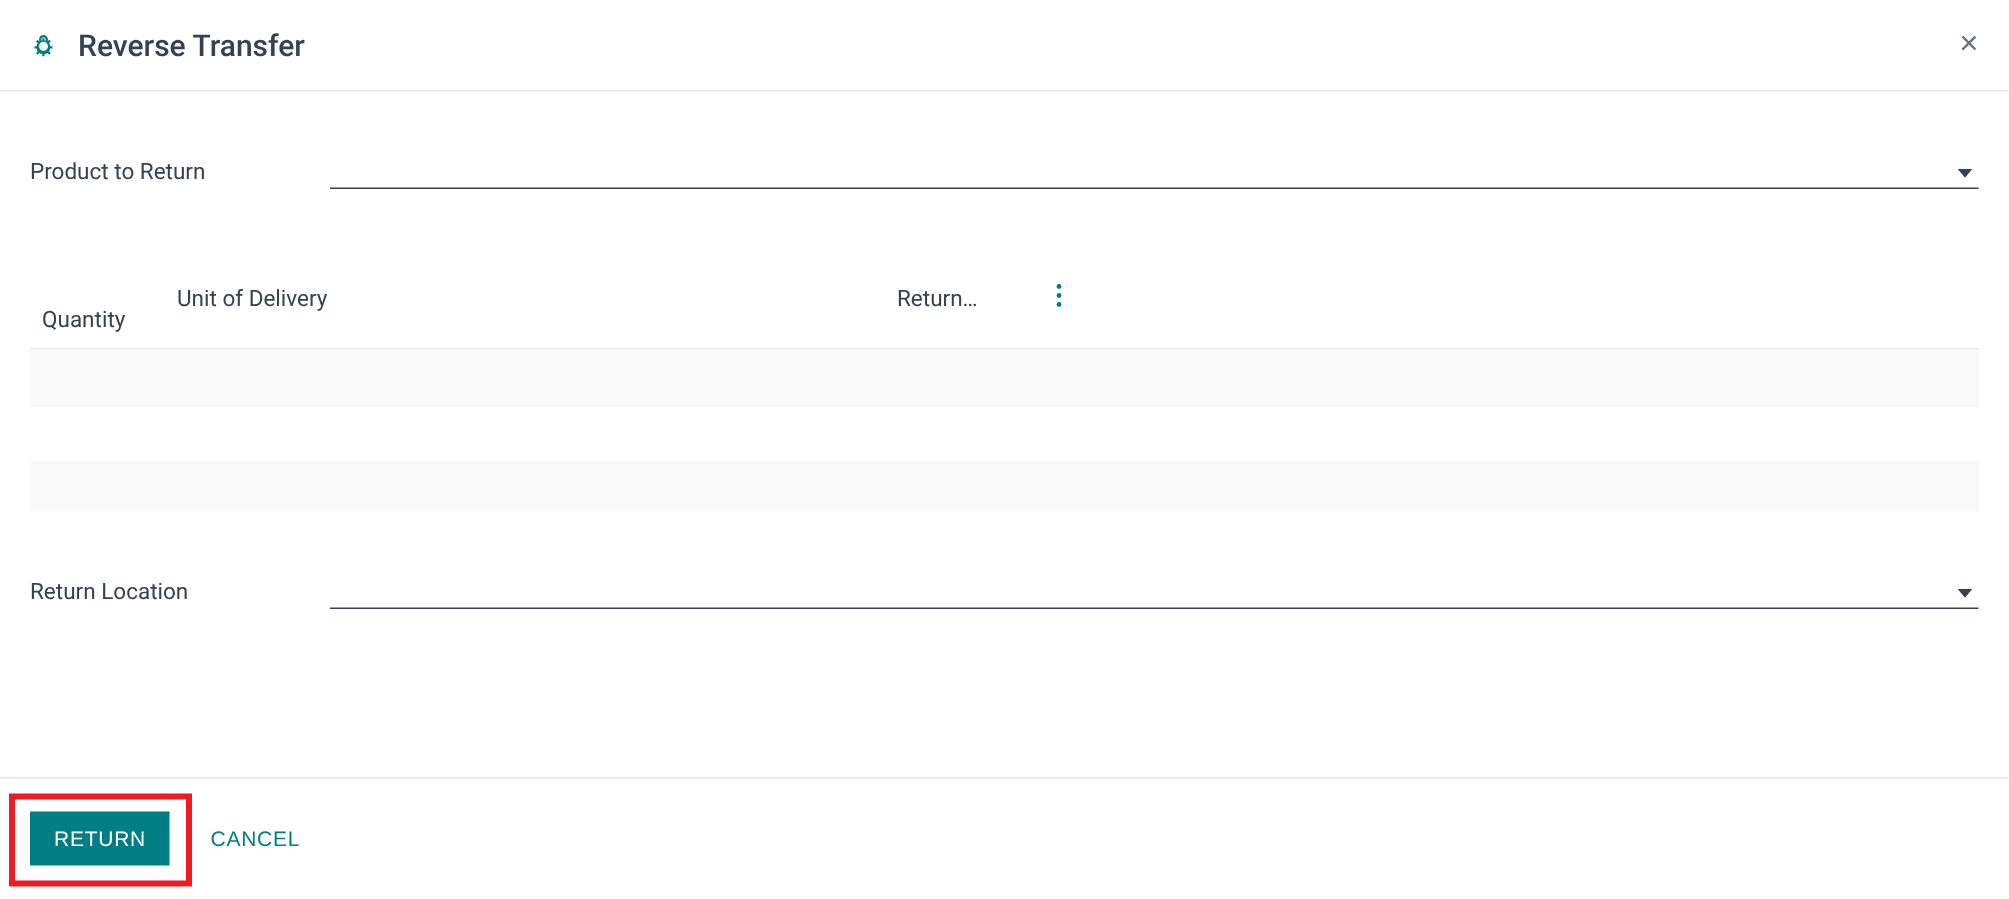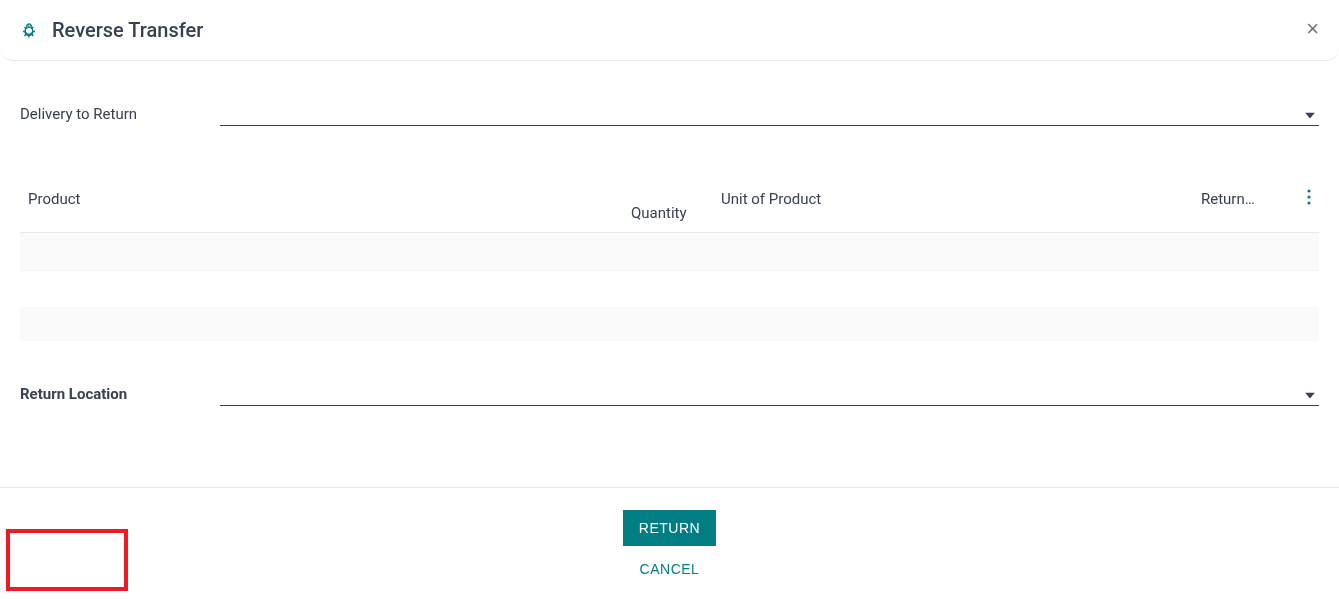--- a/index.html
+++ b/index.html
@@ -14,21 +14,20 @@
       width: 1339px;
       height: 599px;
       position: relative;
     }
     .modal-header {
       display: flex;
       align-items: center;
       padding: 18px 20px;
       border-bottom: 1px solid #e5e7eb;
       position: relative;
-      border-radius: 13px;
     }
     .bug-icon {
       color: #017e84;
       margin-right: 14px;
       display: flex;
       align-items: center;
     }
     .modal-title {
       font-size: 20px;
       font-weight: 500;
@@ -109,33 +108,31 @@
     }
     .table-spacer {
       height: 36px;
     }
     .table-footer-row {
       height: 34px;
       background: #fafafa;
     }
     .return-location-row {
       margin-top: 38px;
-      font-weight: bold;
     }
     .modal-footer {
       position: absolute;
       bottom: 0;
       left: 0;
       right: 0;
       padding: 22px 20px;
       border-top: 1px solid #e5e7eb;
       display: flex;
       align-items: center;
-      gap: 15px;
-      flex-direction: column;
+      gap: 27px;
     }
     .highlight-box {
       position: absolute;
       left: 6px;
       bottom: 8px;
       width: 122px;
       height: 62px;
       border: 4px solid #ed1c24;
       pointer-events: none;
     }
@@ -169,36 +166,35 @@
       <path d="M12 5c1.1 0 2 .9 2 2 0 .3-.1.6-.2.9l1.5 1.5c.4-.7.7-1.5.7-2.4 0-2.2-1.8-4-4-4s-4 1.8-4 4c0 .9.3 1.7.7 2.4L10.2 7.9c-.1-.3-.2-.6-.2-.9 0-1.1.9-2 2-2zm8 8h-2.1c-.1-1-.4-1.9-.9-2.7l1.5-1.5-1.4-1.4-1.5 1.5c-.8-.5-1.7-.8-2.7-.9V6h-2v2c-1 .1-1.9.4-2.7.9L6.7 7.4 5.3 8.8l1.5 1.5c-.5.8-.8 1.7-.9 2.7H4v2h1.9c.1 1 .4 1.9.9 2.7l-1.5 1.5 1.4 1.4 1.5-1.5c.8.5 1.7.8 2.7.9v2h2v-2c1-.1 1.9-.4 2.7-.9l1.5 1.5 1.4-1.4-1.5-1.5c.5-.8.8-1.7.9-2.7H20v-2zm-8 4c-2.2 0-4-1.8-4-4s1.8-4 4-4 4 1.8 4 4-1.8 4-4 4z"></path>
     </svg>
   </span>
   <h2 class="modal-title">Reverse Transfer</h2>
   <button class="close-button">×</button>
 </div>
 
 <div class="modal-body">
 
   <div class="form-row">
-    <label class="form-label">Delivery to Return</label>
+    <label class="form-label">Product to Return</label>
     <div class="form-select">
       <div class="select-value"></div>
       <span class="caret">
         <svg width="10" height="6" viewBox="0 0 10 6" fill="none">
           <path d="M0 0 L5 6 L10 0 Z" fill="#374151"></path>
         </svg>
       </span>
     </div>
   </div>
 
   <div class="table-container">
     <div class="table-header">
-      <div class="col-product">Product</div>
       <div class="col-quantity">Quantity</div>
-      <div class="col-unit">Unit of Product</div>
+      <div class="col-unit">Unit of Delivery</div>
       <div class="col-update">Return…</div>
       <div class="col-menu">
         <span class="kebab">
           <svg width="4" height="16" viewBox="0 0 4 16" fill="currentColor">
             <circle cx="2" cy="2" r="1.6"></circle>
             <circle cx="2" cy="8" r="1.6"></circle>
             <circle cx="2" cy="14" r="1.6"></circle>
           </svg>
         </span>
       </div>

